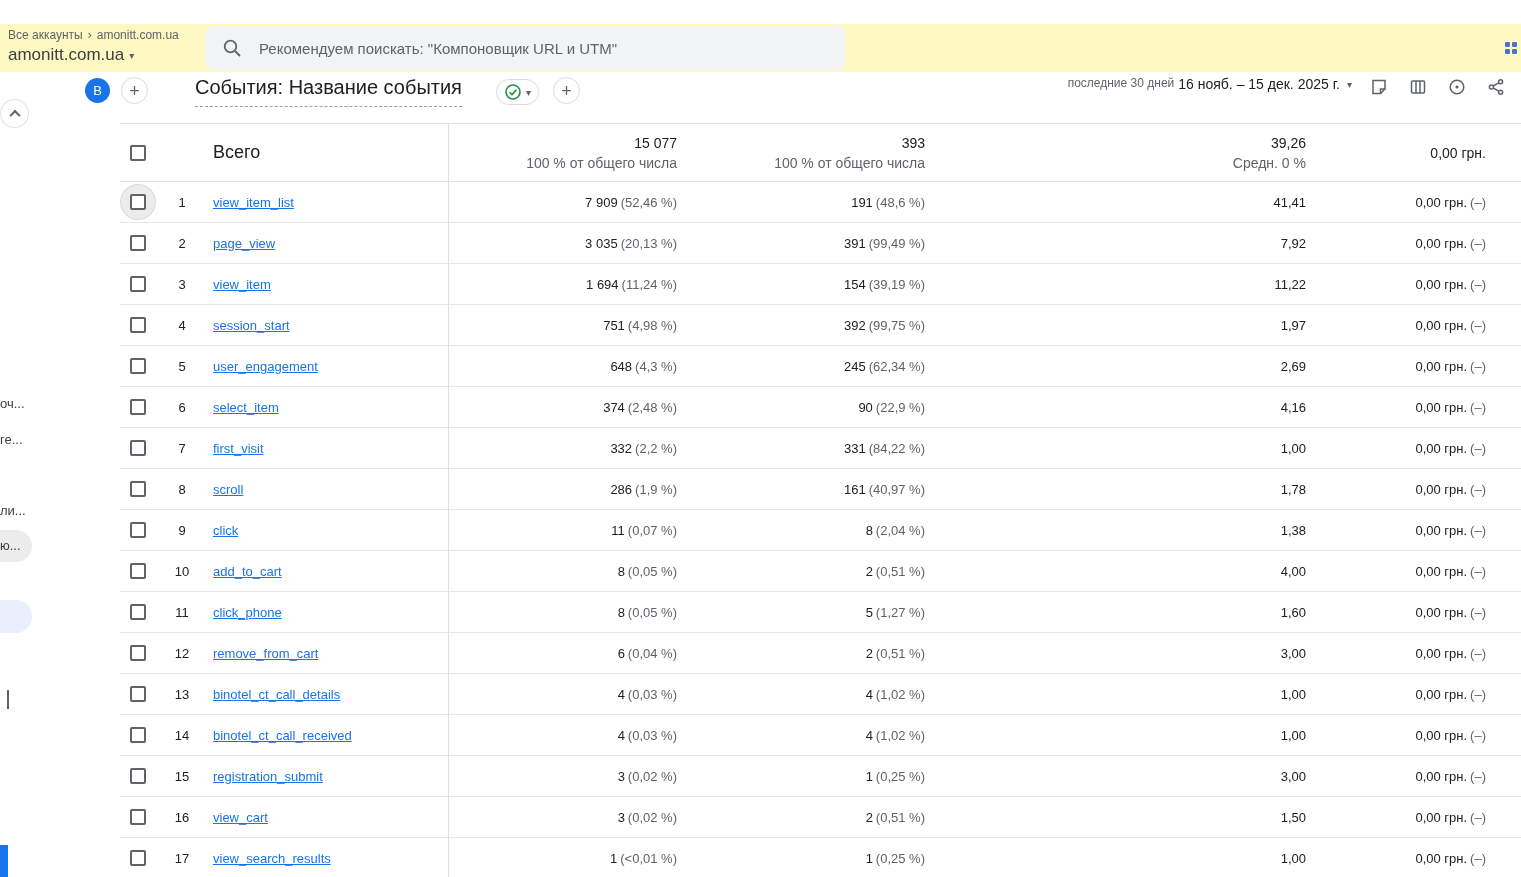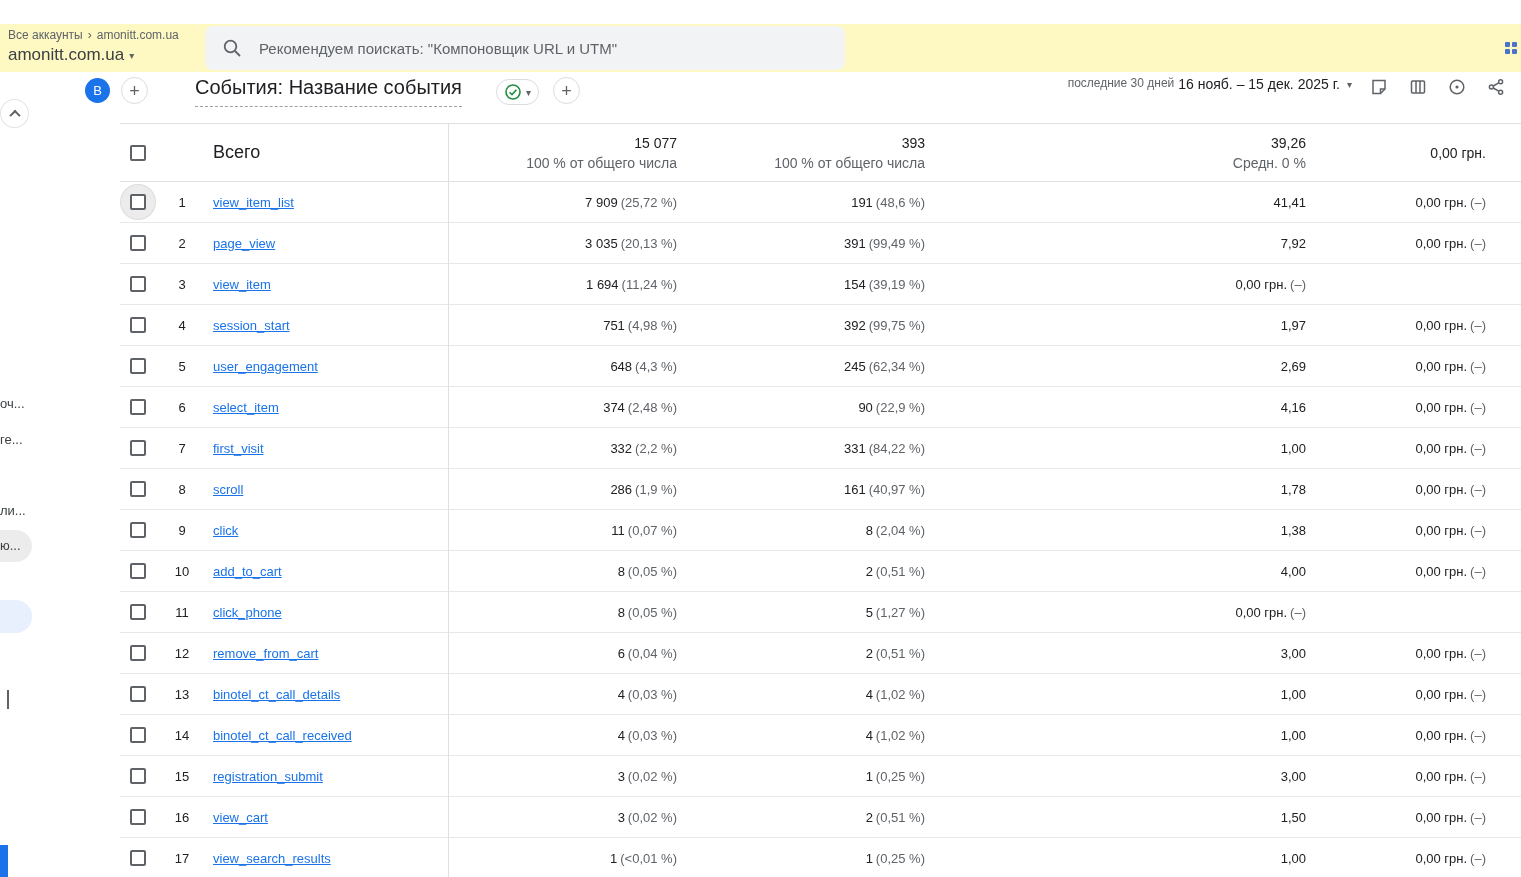--- a/index.html
+++ b/index.html
@@ -239,21 +239,21 @@
   <div id="tbody">
   <div class="grid-row trow">
     <div class="c-check">
       <span class="cb-wrap focused">
             <span class="checkbox"></span>
           </span>
     </div>
     <div class="c-num">1</div>
     <div class="c-name"><a class="evlink">view_item_list</a></div>
     <div class="c-val">
-      <span>7 909</span><span class="pct">(25,72 %)</span>
+      <span>7 909</span><span class="pct">(52,46 %)</span>
     </div>
     <div class="c-val">
       <span>191</span><span class="pct">(48,6 %)</span>
     </div>
     <div class="c-val"><span>41,41</span></div>
     <div class="c-val">
       <span>0,00 грн.</span><span class="note">(–)</span>
     </div>
     <div></div>
   </div>
@@ -286,20 +286,21 @@
           </span>
     </div>
     <div class="c-num">3</div>
     <div class="c-name"><a class="evlink">view_item</a></div>
     <div class="c-val">
       <span>1 694</span><span class="pct">(11,24 %)</span>
     </div>
     <div class="c-val">
       <span>154</span><span class="pct">(39,19 %)</span>
     </div>
+    <div class="c-val"><span>11,22</span></div>
     <div class="c-val">
       <span>0,00 грн.</span><span class="note">(–)</span>
     </div>
     <div></div>
   </div>
 
   <div class="grid-row trow">
     <div class="c-check">
       <span class="cb-wrap">
             <span class="checkbox"></span>
@@ -453,20 +454,21 @@
           </span>
     </div>
     <div class="c-num">11</div>
     <div class="c-name"><a class="evlink">click_phone</a></div>
     <div class="c-val">
       <span>8</span><span class="pct">(0,05 %)</span>
     </div>
     <div class="c-val">
       <span>5</span><span class="pct">(1,27 %)</span>
     </div>
+    <div class="c-val"><span>1,60</span></div>
     <div class="c-val">
       <span>0,00 грн.</span><span class="note">(–)</span>
     </div>
     <div></div>
   </div>
 
   <div class="grid-row trow">
     <div class="c-check">
       <span class="cb-wrap">
             <span class="checkbox"></span>

